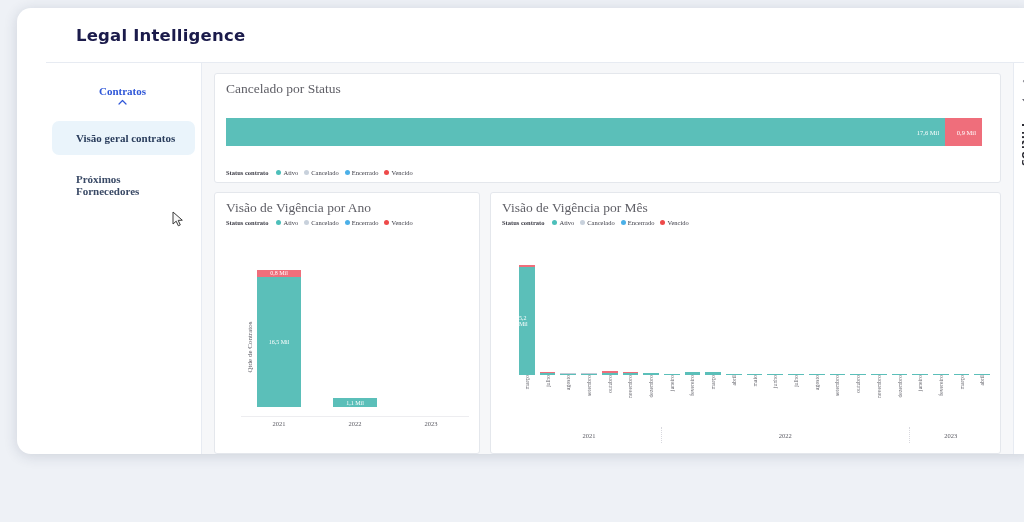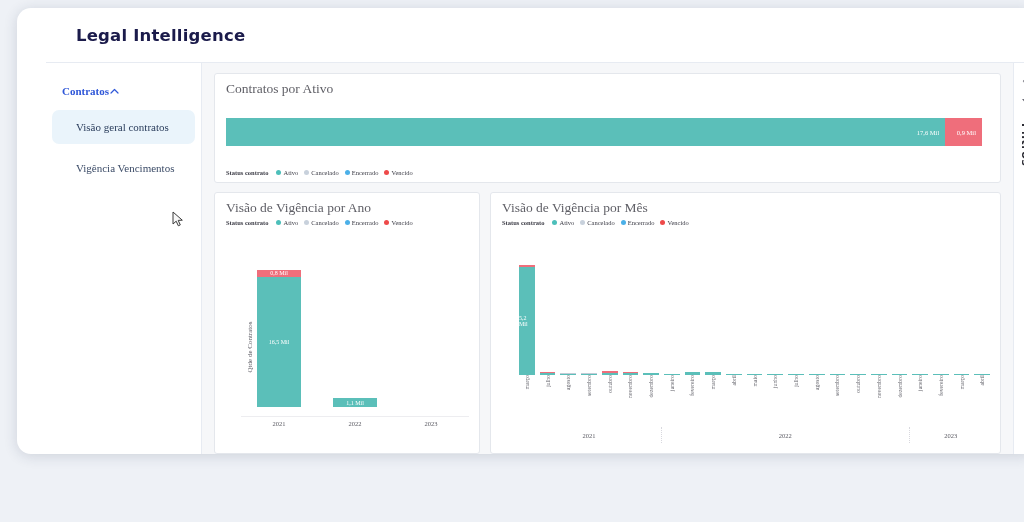--- a/index.html
+++ b/index.html
@@ -27,33 +27,33 @@
   }
   
   #app-body{display:flex;height:436px;position:relative;background:#fff;}
   
   #sidebar{
     width:155px;flex:0 0 155px;background:#ffffff;
     border-right:1px solid #e7ebf2;padding-top:16px;position:relative;
   }
   .nav-group{
     display:flex;align-items:center;justify-content:flex-start;
-    padding:6px 14px 6px 12px;margin:0 4px;
+    padding:6px 14px 6px 12px;margin:0 4px;flex-direction:column;
   }
   .nav-group-label{
     font-family:"Liberation Serif", serif;
     font-weight:bold;font-size:11px;color:#2f57d8;
   }
   .chev{
     width:11px;height:11px;display:inline-block;position:relative;
   }
   .chev svg{display:block;}
   .nav-item{
     margin:7px 6px;padding:11px 12px 11px 24px;border-radius:7px;
-    font-family:"Liberation Serif", serif;font-weight:normal;
+    font-family:"Liberation Serif", serif;font-weight:bold;
     font-size:11px;color:#3a4a66;cursor:default;
   }
   .nav-item.active{background:#eaf4fb;color:#2a3d5c;}
   #cursor{position:absolute;left:126px;top:148px;width:13px;height:18px;}
   
   #content{
     flex:1;background:#f6f7f9;padding:10px 12px 0 12px;position:relative;
     overflow:hidden;
   }
   .card{
@@ -181,34 +181,34 @@
         <span class="chev">
           <svg width="11" height="11" viewBox="0 0 11 11">
               <path d="M2 7 L5.5 3.5 L9 7" fill="none" stroke="#2f57d8" stroke-width="1.2" stroke-linecap="round" stroke-linejoin="round"></path>
             </svg>
         </span>
       </div>
       <div class="nav-item active">
         <span>Visão geral contratos</span>
       </div>
       <div class="nav-item">
-        <span>Vigência Vencimentos</span>
+        <span>Próximos Fornecedores</span>
       </div>
 
       <div id="cursor">
         <svg width="13" height="18" viewBox="0 0 13 18">
           <path d="M1 1 L1 13 L4.2 10.2 L6.3 14.8 L8.3 13.9 L6.2 9.4 L10.3 9.2 Z" fill="#f7f7f7" stroke="#3a3a3a" stroke-width="1"></path>
         </svg>
       </div>
     </div>
 
     <div id="content">
 
       <div class="card" id="card-status">
-        <div class="card-title">Contratos por Ativo</div>
+        <div class="card-title">Cancelado por Status</div>
         <div id="status-bar-wrap">
           <div id="status-bar">
               <div class="seg" style="background: rgb(91, 191, 185); width: 95.1351%;">
                 <span>17,6 Mil</span>
               </div>
               <div class="seg" style="background: rgb(239, 110, 123); width: 4.86486%;">
                 <span>0,9 Mil</span>
               </div>
             </div>
         </div>

